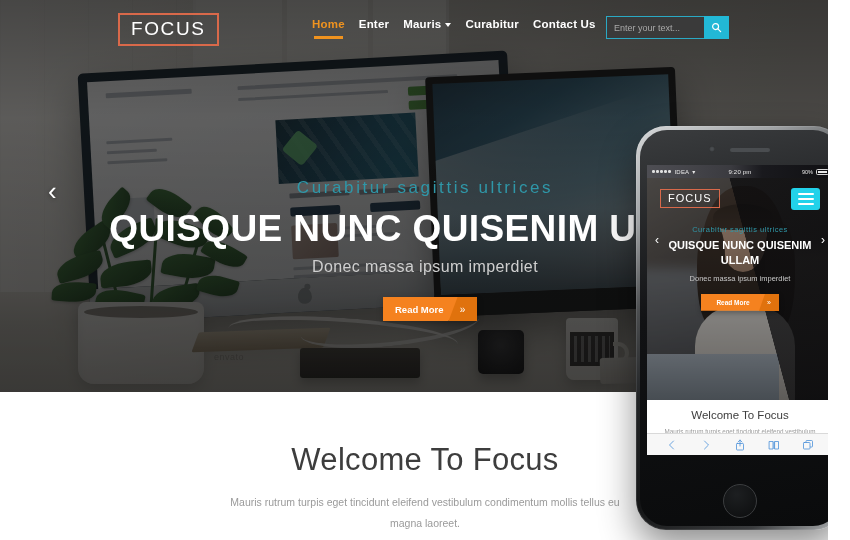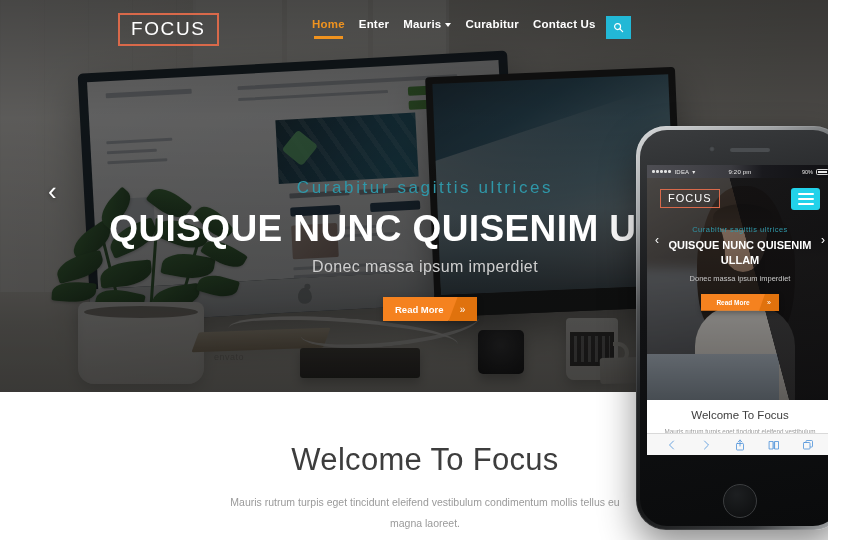--- a/index.html
+++ b/index.html
@@ -449,20 +449,21 @@
 
     <div class="nav">
       <div class="nav-item active"><span>Home</span></div>
       <div class="nav-item"><span>Enter</span></div>
       <div class="nav-item"><span>Mauris</span><span class="caret"></span></div>
       <div class="nav-item"><span>Curabitur</span></div>
       <div class="nav-item"><span>Contact Us</span></div>
     </div>
 
     <div class="searchbox">
+      <input type="text" placeholder="Enter your text..." style="">
       <button class="search-btn">
         <svg viewBox="0 0 24 24">
           <circle cx="10" cy="10" r="6.5" fill="none" stroke="#ffffff" stroke-width="2.6"></circle>
           <line x1="15" y1="15" x2="21" y2="21" stroke="#ffffff" stroke-width="2.8" stroke-linecap="round"></line>
         </svg>
       </button>
     </div>
   </div>
 
   <div class="hero-content">

